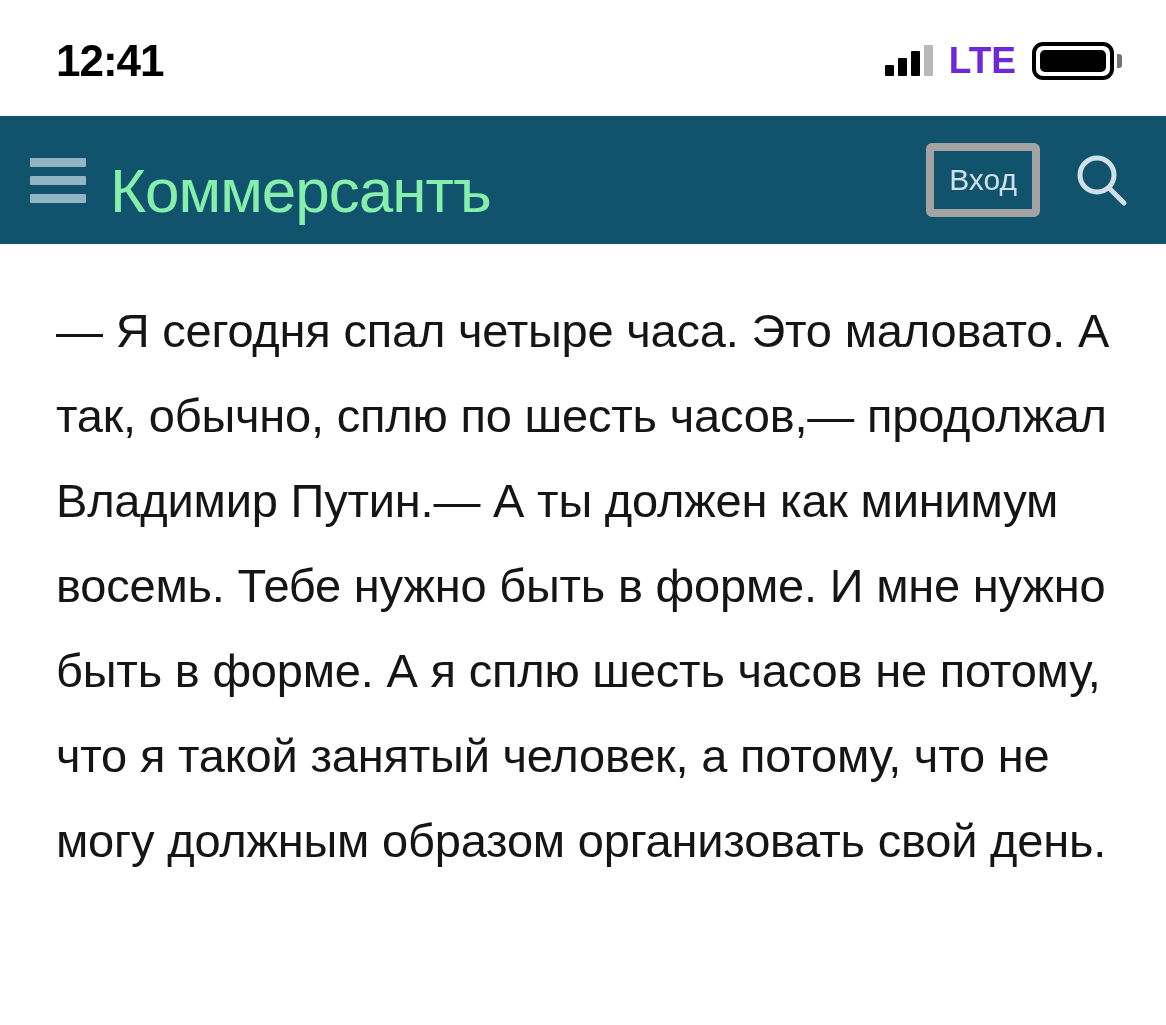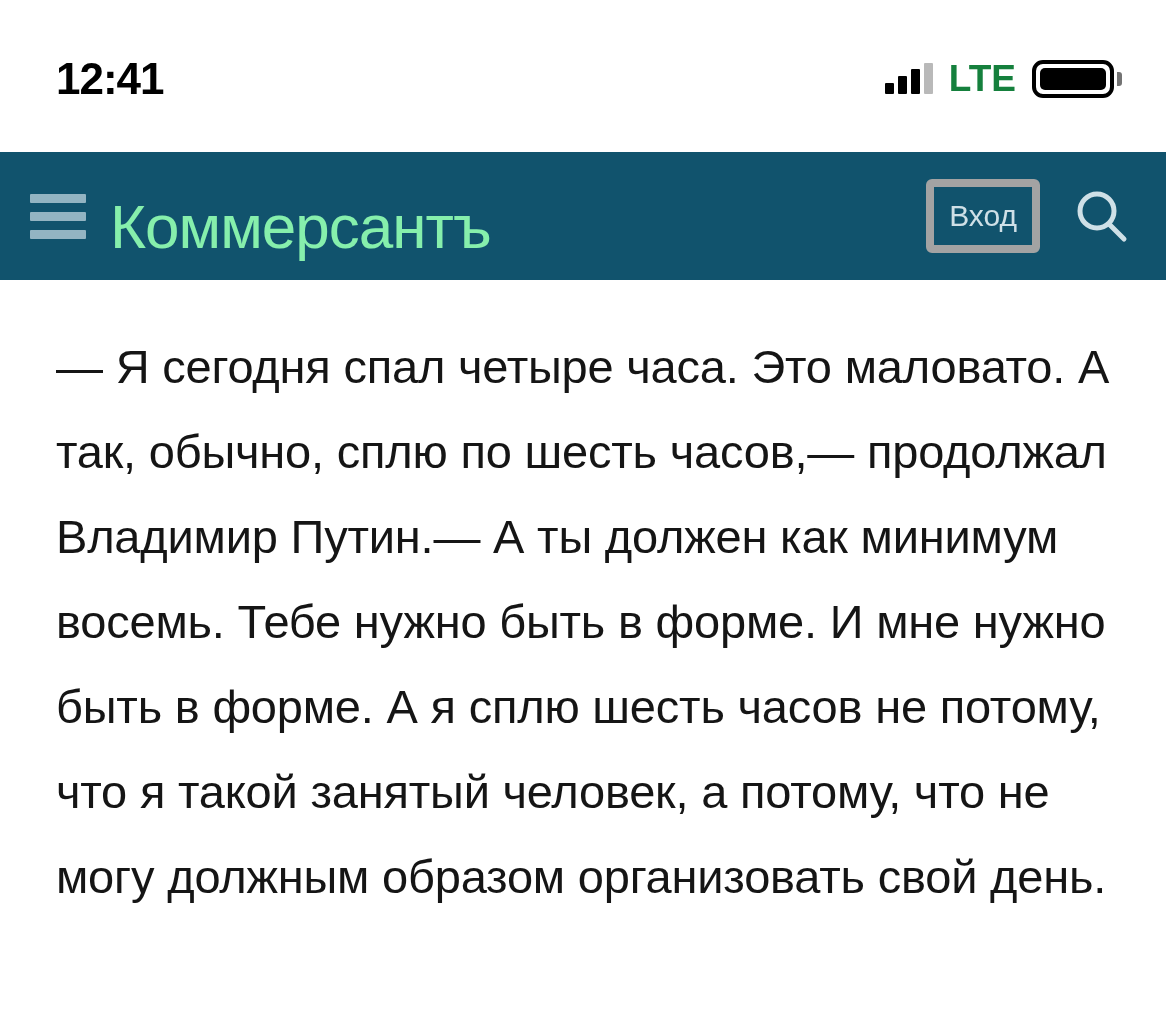--- a/index.html
+++ b/index.html
@@ -9,21 +9,21 @@
   }
   body {
     width: 1166px;
     height: 1025px;
     font-family: "Liberation Sans", sans-serif;
     overflow: hidden;
   }
 
   
   .status-bar {
-    height: 152px;
+    height: 116px;
     background: #ffffff;
     display: flex;
     align-items: center;
     justify-content: space-between;
     padding: 0 44px 0 56px;
     box-sizing: border-box;
   }
   .status-time {
     font-size: 44px;
     font-weight: bold;
@@ -50,21 +50,21 @@
     background: #000000;
     border-radius: 1px;
   }
   .signal i:nth-child(1) { height: 11px; }
   .signal i:nth-child(2) { height: 18px; }
   .signal i:nth-child(3) { height: 25px; }
   .signal i:nth-child(4) { height: 31px; background: #b9b9b9; }
   .carrier {
     font-size: 37px;
     font-weight: bold;
-    color: #15803d;
+    color: #6d28d9;
     letter-spacing: 0px;
   }
   .battery-wrap {
     display: flex;
     align-items: center;
     gap: 3px;
   }
   .battery {
     width: 82px;
     height: 38px;

